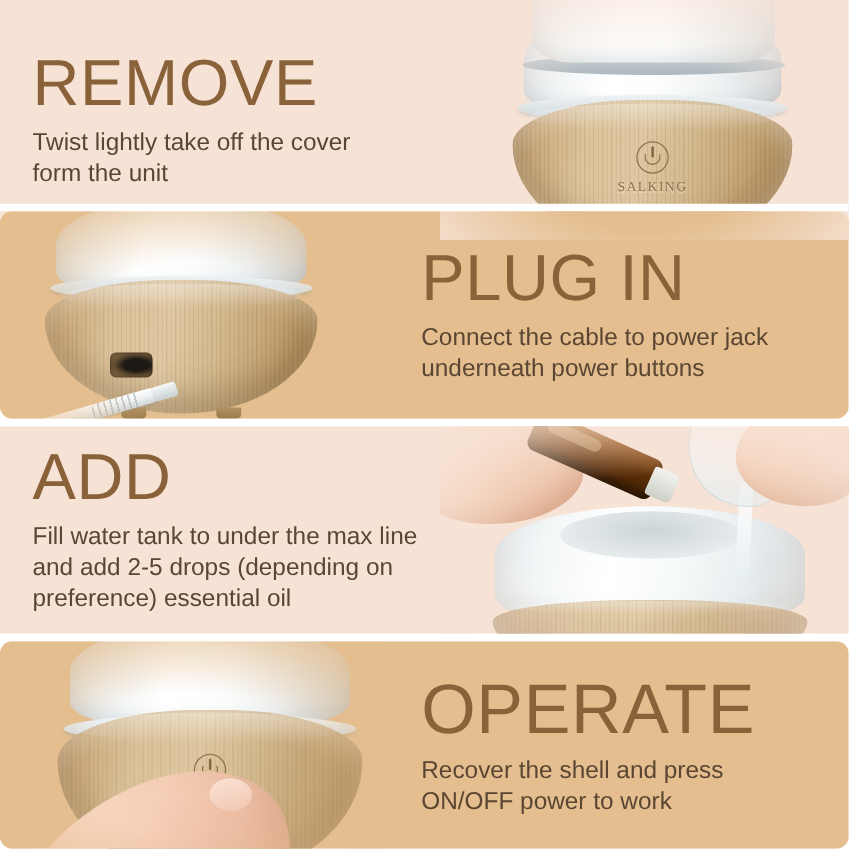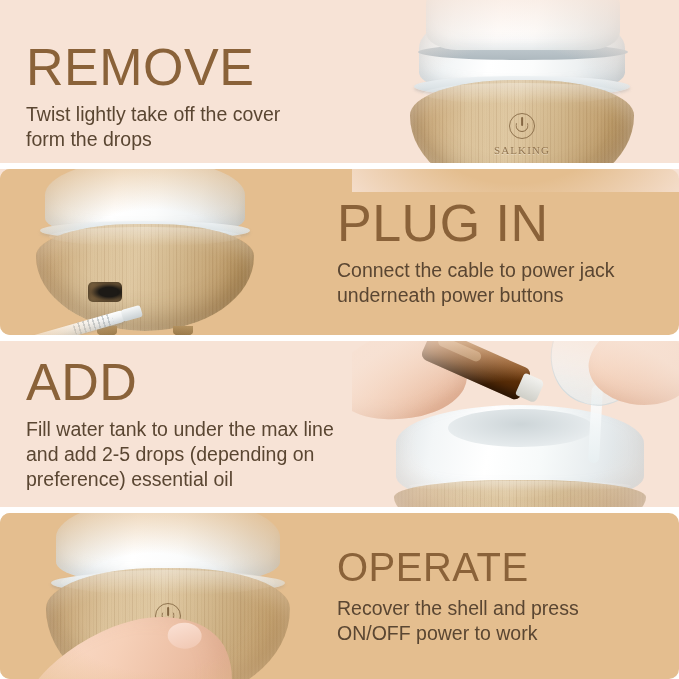--- a/index.html
+++ b/index.html
@@ -51,21 +51,21 @@
   .heading {
     color: #8a6239;
     font-weight: 400;
     letter-spacing: 0.5px;
     line-height: 1.0;
     white-space: nowrap;
   }
   .h-remove  { font-size: 52px; margin-bottom: 9px; }
   .h-plugin  { font-size: 52px; margin-bottom: 9px; }
   .h-add     { font-size: 52px; margin-bottom: 9px; }
-  .h-operate { font-size: 40px; margin-bottom: 9px; }
+  .h-operate { font-size: 56px; margin-bottom: 9px; }
 
   .body-text {
     color: #5a4632;
     font-size: 19.5px;
     line-height: 1.28;
     font-weight: 400;
   }
   .body-text .ln { display: block; white-space: nowrap; }
 
   
@@ -387,21 +387,21 @@
 <body>
 
 <div id="sheet">
 
   <section class="panel light" id="panel-remove">
 
     <div class="text-block text-left">
       <h2 class="heading h-remove">REMOVE</h2>
       <p class="body-text">
         <span class="ln">Twist lightly take off the cover</span>
-        <span class="ln">form the drops</span>
+        <span class="ln">form the unit</span>
       </p>
     </div>
 
     <div class="photo">
       <div id="p1-cover"></div>
       <div id="p1-gap"></div>
       <div class="diffuser" id="p1-unit">
         <div class="white-top"></div>
         <div class="collar"></div>
         <div class="wood-bowl"></div>

